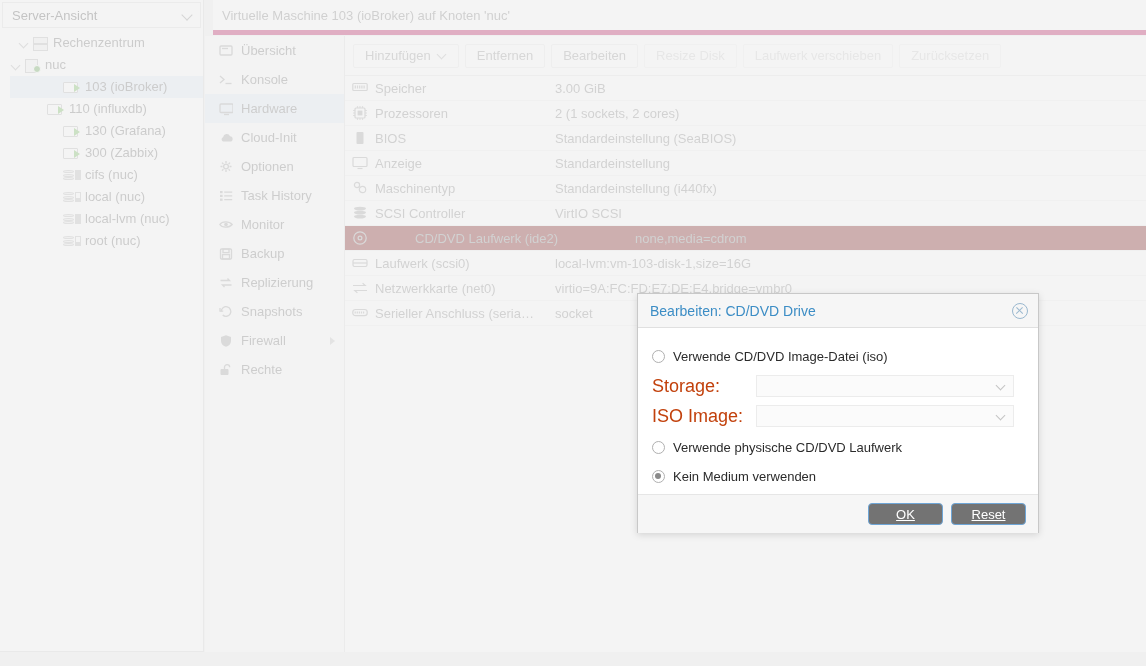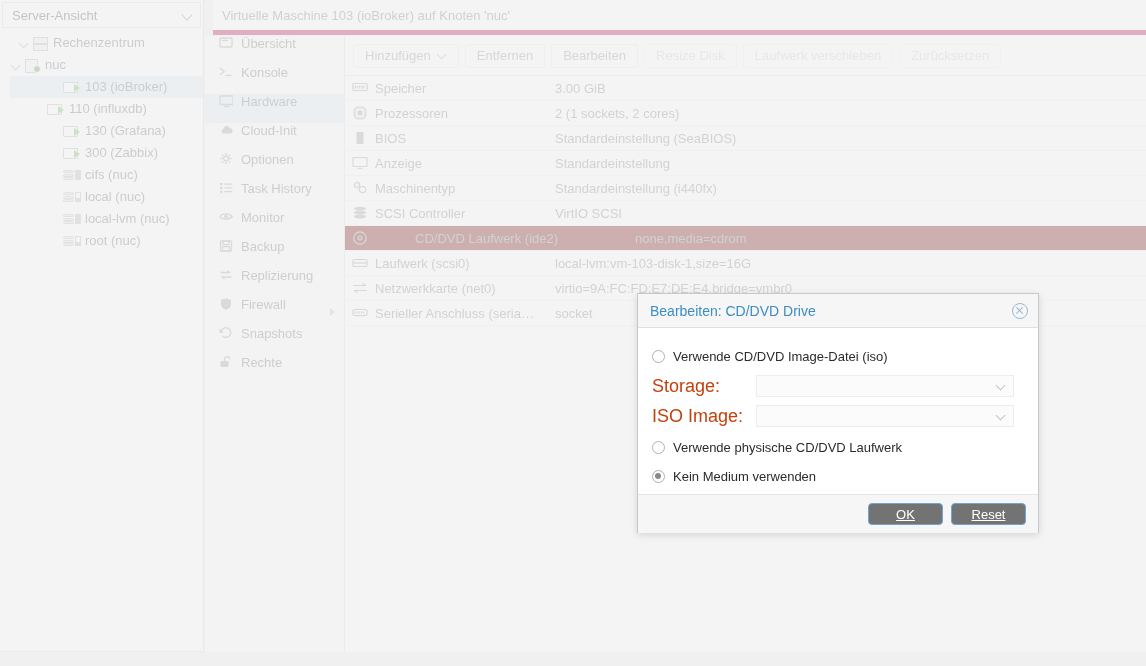--- a/index.html
+++ b/index.html
@@ -99,21 +99,21 @@
     border: 1px solid #c2c2c2; background: #fff;
   }
   .ic-st .bar b { position: absolute; left: 0; right: 0; bottom: 0; background: #c2c2c2; display:block; }
 
   
   .navcol {
     position: absolute; left: 205px; top: 36px; width: 140px; height: 616px;
     background: #fbfbfb; border-right: 1px solid #e0e0e0;
   }
   .nav-item {
-    display: flex; align-items: flex-start; height: 29px; padding-left: 14px;
+    display: flex; align-items: center; height: 29px; padding-left: 14px;
     color: #808080; font-size: 13px; position: relative;
   }
   .nav-item.sel { background: #e4eef8; }
   .nav-ic { width: 22px; flex: none; position: relative; height: 14px; color: #a8a8a8; }
   .nav-ic svg { position: absolute; left: 0; top: 0; }
   .nav-sub {
     position: absolute; right: 9px; top: 11px; width: 0; height: 0;
     border-left: 5px solid #c8c8c8;
     border-top: 4px solid transparent; border-bottom: 4px solid transparent;
   }
@@ -407,34 +407,34 @@
           <span class="nav-ic">
             <svg width="14" height="14" viewBox="0 0 14 14">
               <path d="M1.5 4.5h9l-2-2M12.5 9h-9l2 2" stroke="#a8a8a8" fill="none" stroke-width="1.3"></path>
             </svg>
           </span>
           <span>Replizierung</span>
         </div>
         <div class="nav-item">
           <span class="nav-ic">
             <svg width="14" height="14" viewBox="0 0 14 14">
+              <path d="M2.2 6.5a4.8 4.8 0 1 1 1.5 3.5" stroke="#a8a8a8" fill="none" stroke-width="1.3"></path>
+              <path d="M1 3v3.2h3.2" stroke="#a8a8a8" fill="none" stroke-width="1.3"></path>
+            </svg>
+          </span>
+          <span>Snapshots</span>
+        </div>
+        <div class="nav-item">
+          <span class="nav-ic">
+            <svg width="14" height="14" viewBox="0 0 14 14">
               <path d="M7 1.2l5 1.8v4c0 3-2.2 5-5 5.8-2.8-.8-5-2.8-5-5.8v-4z" fill="#a8a8a8"></path>
             </svg>
           </span>
           <span>Firewall</span>
           <span class="nav-sub"></span>
-        </div>
-        <div class="nav-item">
-          <span class="nav-ic">
-            <svg width="14" height="14" viewBox="0 0 14 14">
-              <path d="M2.2 6.5a4.8 4.8 0 1 1 1.5 3.5" stroke="#a8a8a8" fill="none" stroke-width="1.3"></path>
-              <path d="M1 3v3.2h3.2" stroke="#a8a8a8" fill="none" stroke-width="1.3"></path>
-            </svg>
-          </span>
-          <span>Snapshots</span>
         </div>
         <div class="nav-item">
           <span class="nav-ic">
             <svg width="14" height="14" viewBox="0 0 14 14">
               <rect x="1.5" y="6" width="8" height="6" rx="1" fill="#a8a8a8"></rect>
               <path d="M5.5 6V4.2a2.6 2.6 0 0 1 5.2 0" stroke="#a8a8a8" fill="none" stroke-width="1.3"></path>
             </svg>
           </span>
           <span>Rechte</span>
         </div>

